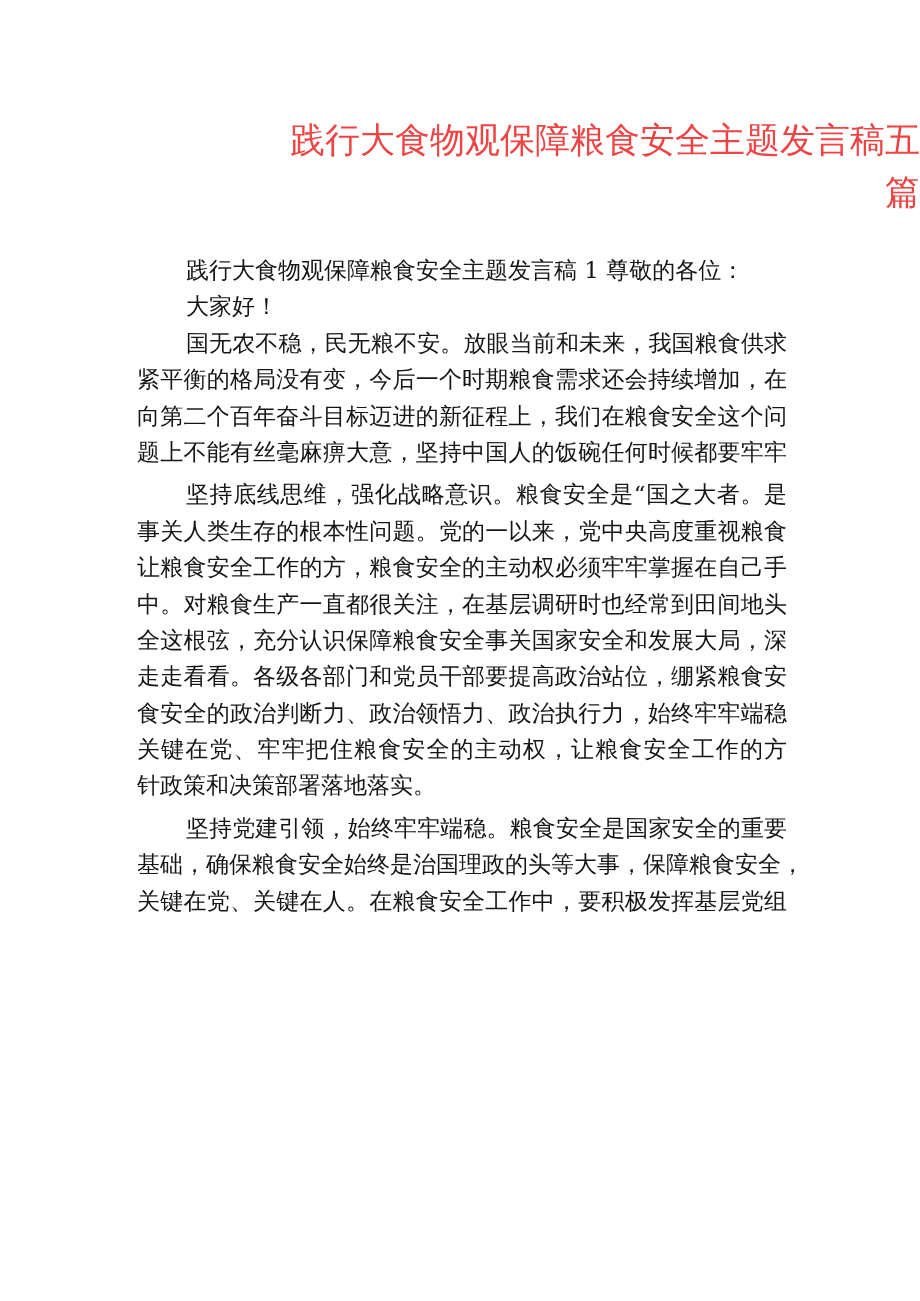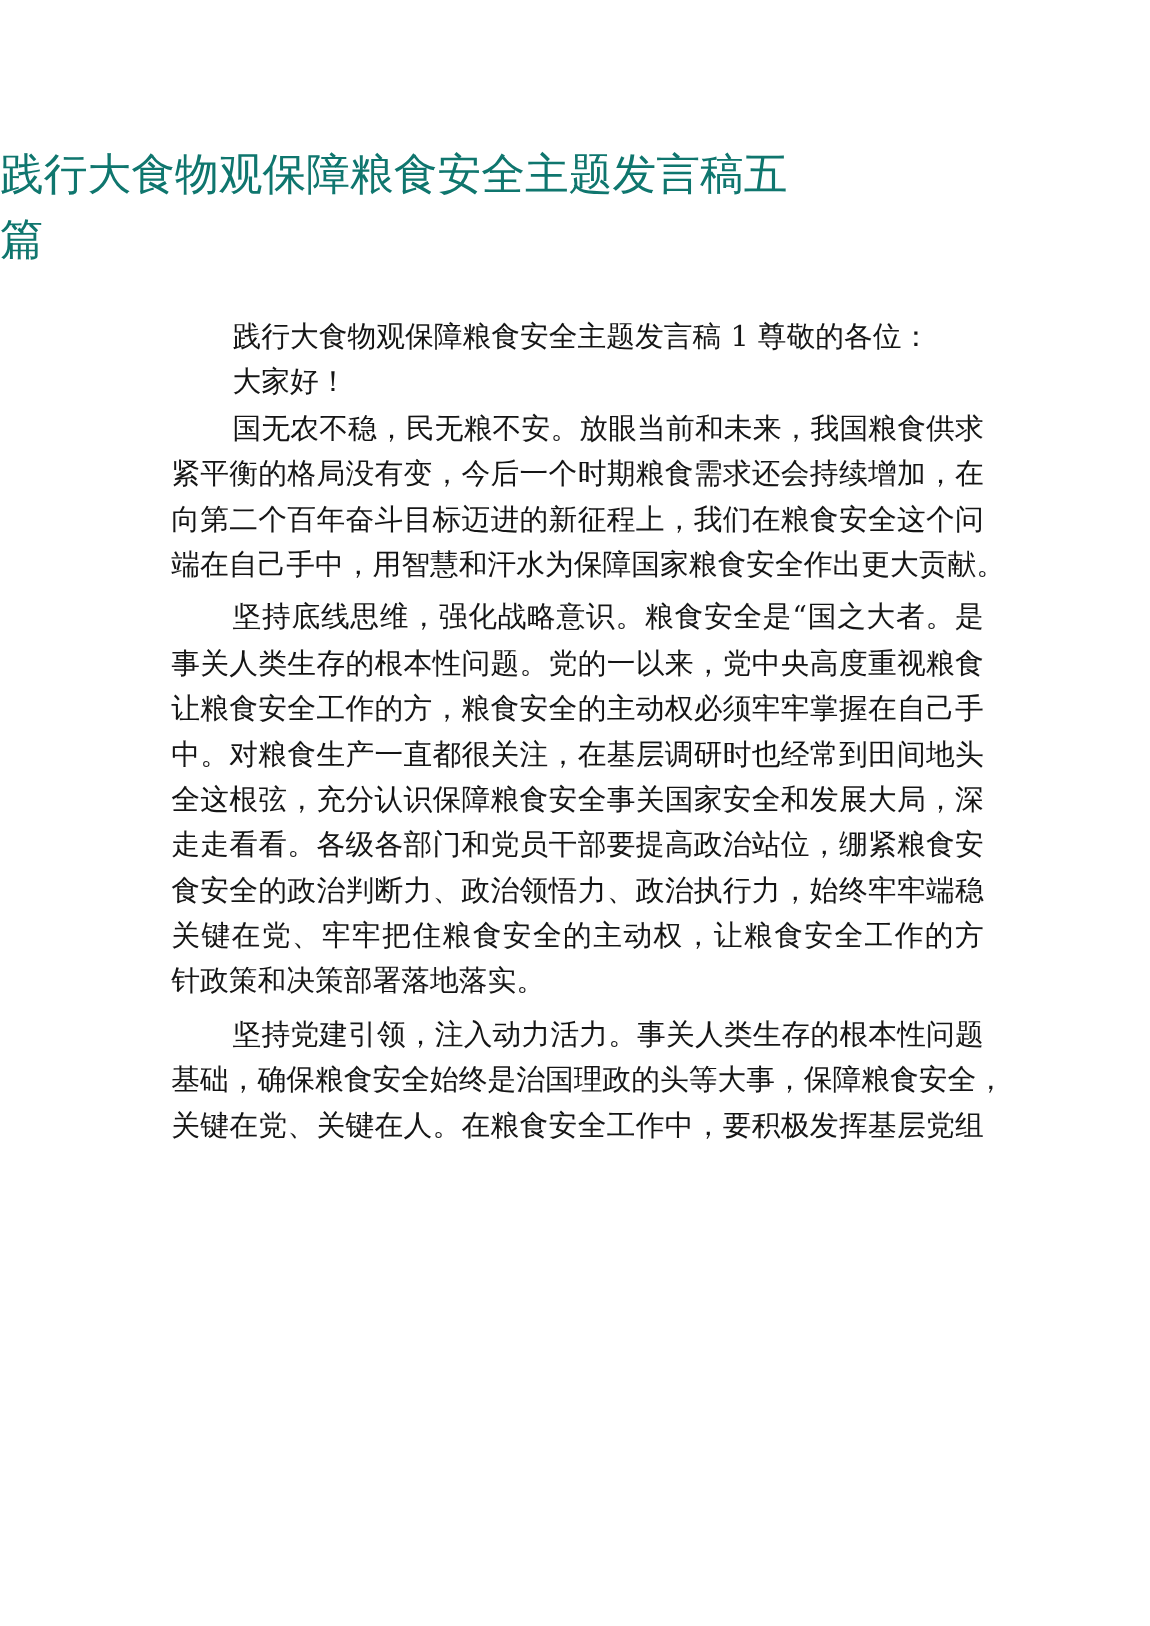--- a/index.html
+++ b/index.html
@@ -20,25 +20,25 @@
       left: 0; top: 0;
       width: 920px;
       height: 1301px;
       background: #ffffff;
     }
     .title {
       position: absolute;
       left: 0;
       top: 114px;
       width: 920px;
-      text-align: left;
+      text-align: right;
       font-family: "DejaVu Sans", "Liberation Sans", sans-serif;
       font-size: 35px;
       line-height: 52px;
-      color: #0f766e;
+      color: #ef4444;
       letter-spacing: 0px;
     }
     .title .tline {
       display: block;
       white-space: nowrap;
     }
     .body-text {
       position: absolute;
       left: 137px;
       top: 252px;
@@ -81,39 +81,39 @@
     </div>
 
     <div>
       <span class="line indent last">大家好！</span>
     </div>
 
     <div>
       <span class="line indent">国无农不稳，民无粮不安。放眼当前和未来，我国粮食供求</span>
       <span class="line">紧平衡的格局没有变，今后一个时期粮食需求还会持续增加，在</span>
       <span class="line">向第二个百年奋斗目标迈进的新征程上，我们在粮食安全这个问</span>
-      <span class="line">端在自己手中，用智慧和汗水为保障国家粮食安全作出更大贡献。</span>
+      <span class="line">题上不能有丝毫麻痹大意，坚持中国人的饭碗任何时候都要牢牢</span>
     </div>
 
     <div class="para-gap"></div>
 
     <div>
       <span class="line indent">坚持底线思维，强化战略意识。粮食安全是“国之大者。是</span>
       <span class="line">事关人类生存的根本性问题。党的一以来，党中央高度重视粮食</span>
       <span class="line">让粮食安全工作的方，粮食安全的主动权必须牢牢掌握在自己手</span>
       <span class="line">中。对粮食生产一直都很关注，在基层调研时也经常到田间地头</span>
       <span class="line">全这根弦，充分认识保障粮食安全事关国家安全和发展大局，深</span>
       <span class="line">走走看看。各级各部门和党员干部要提高政治站位，绷紧粮食安</span>
       <span class="line">食安全的政治判断力、政治领悟力、政治执行力，始终牢牢端稳</span>
       <span class="line">关键在党、牢牢把住粮食安全的主动权，让粮食安全工作的方</span>
       <span class="line last">针政策和决策部署落地落实。</span>
     </div>
 
     <div class="para-gap"></div>
 
     <div>
-      <span class="line indent">坚持党建引领，注入动力活力。事关人类生存的根本性问题</span>
+      <span class="line indent">坚持党建引领，始终牢牢端稳。粮食安全是国家安全的重要</span>
       <span class="line">基础，确保粮食安全始终是治国理政的头等大事，保障粮食安全，</span>
       <span class="line">关键在党、关键在人。在粮食安全工作中，要积极发挥基层党组</span>
     </div>
 
   </div>
 </div>
 
 </body></html>

